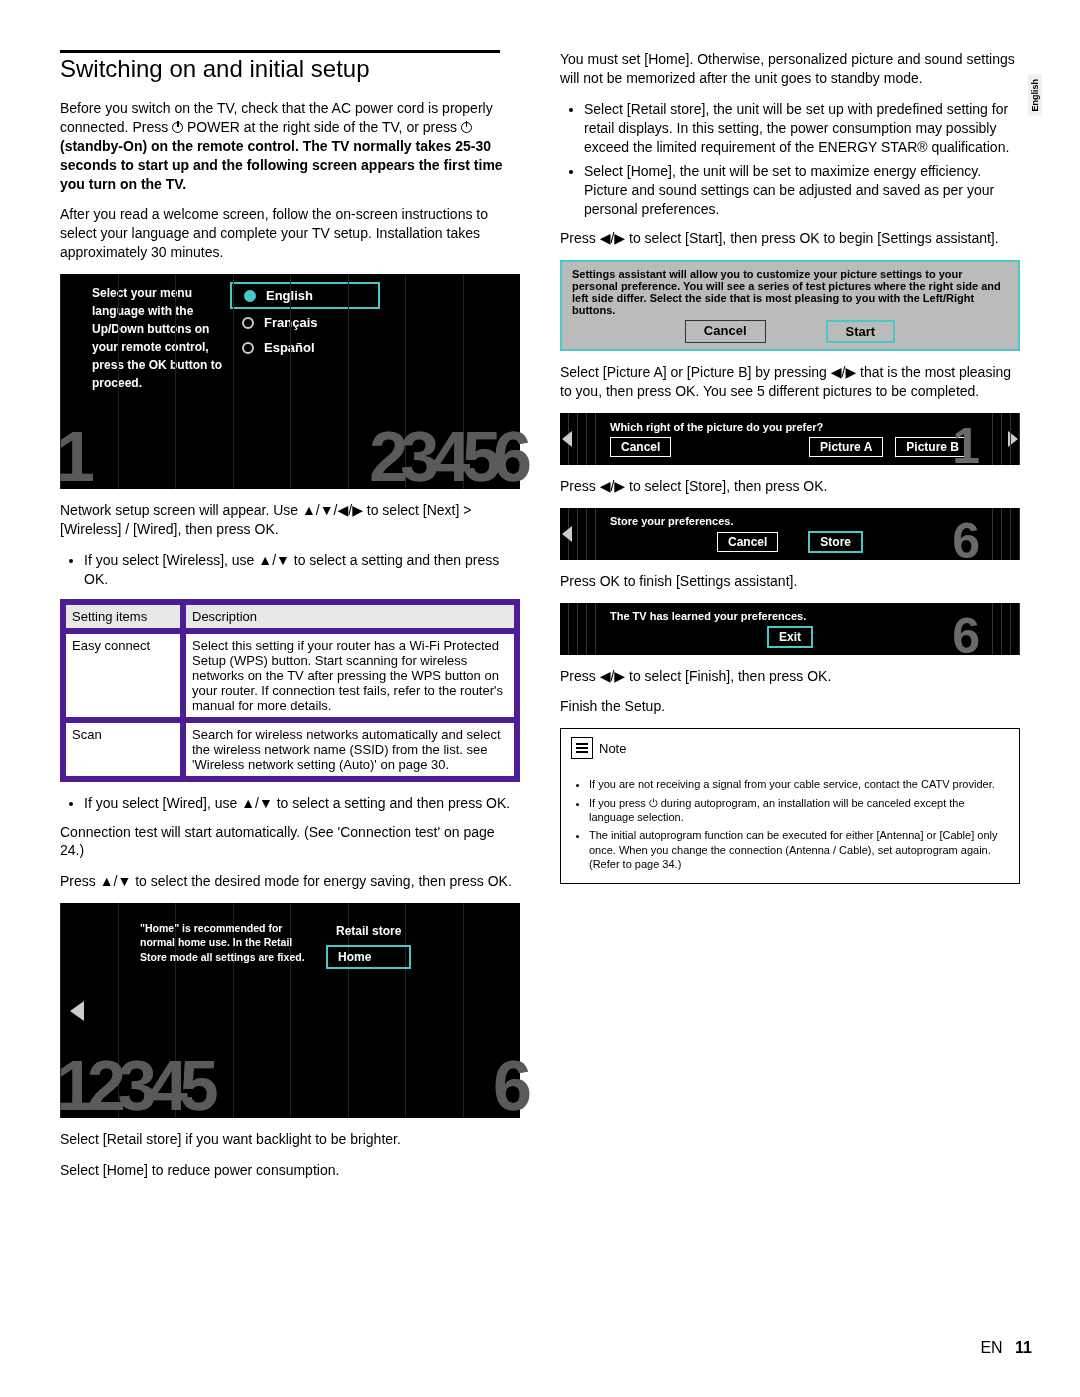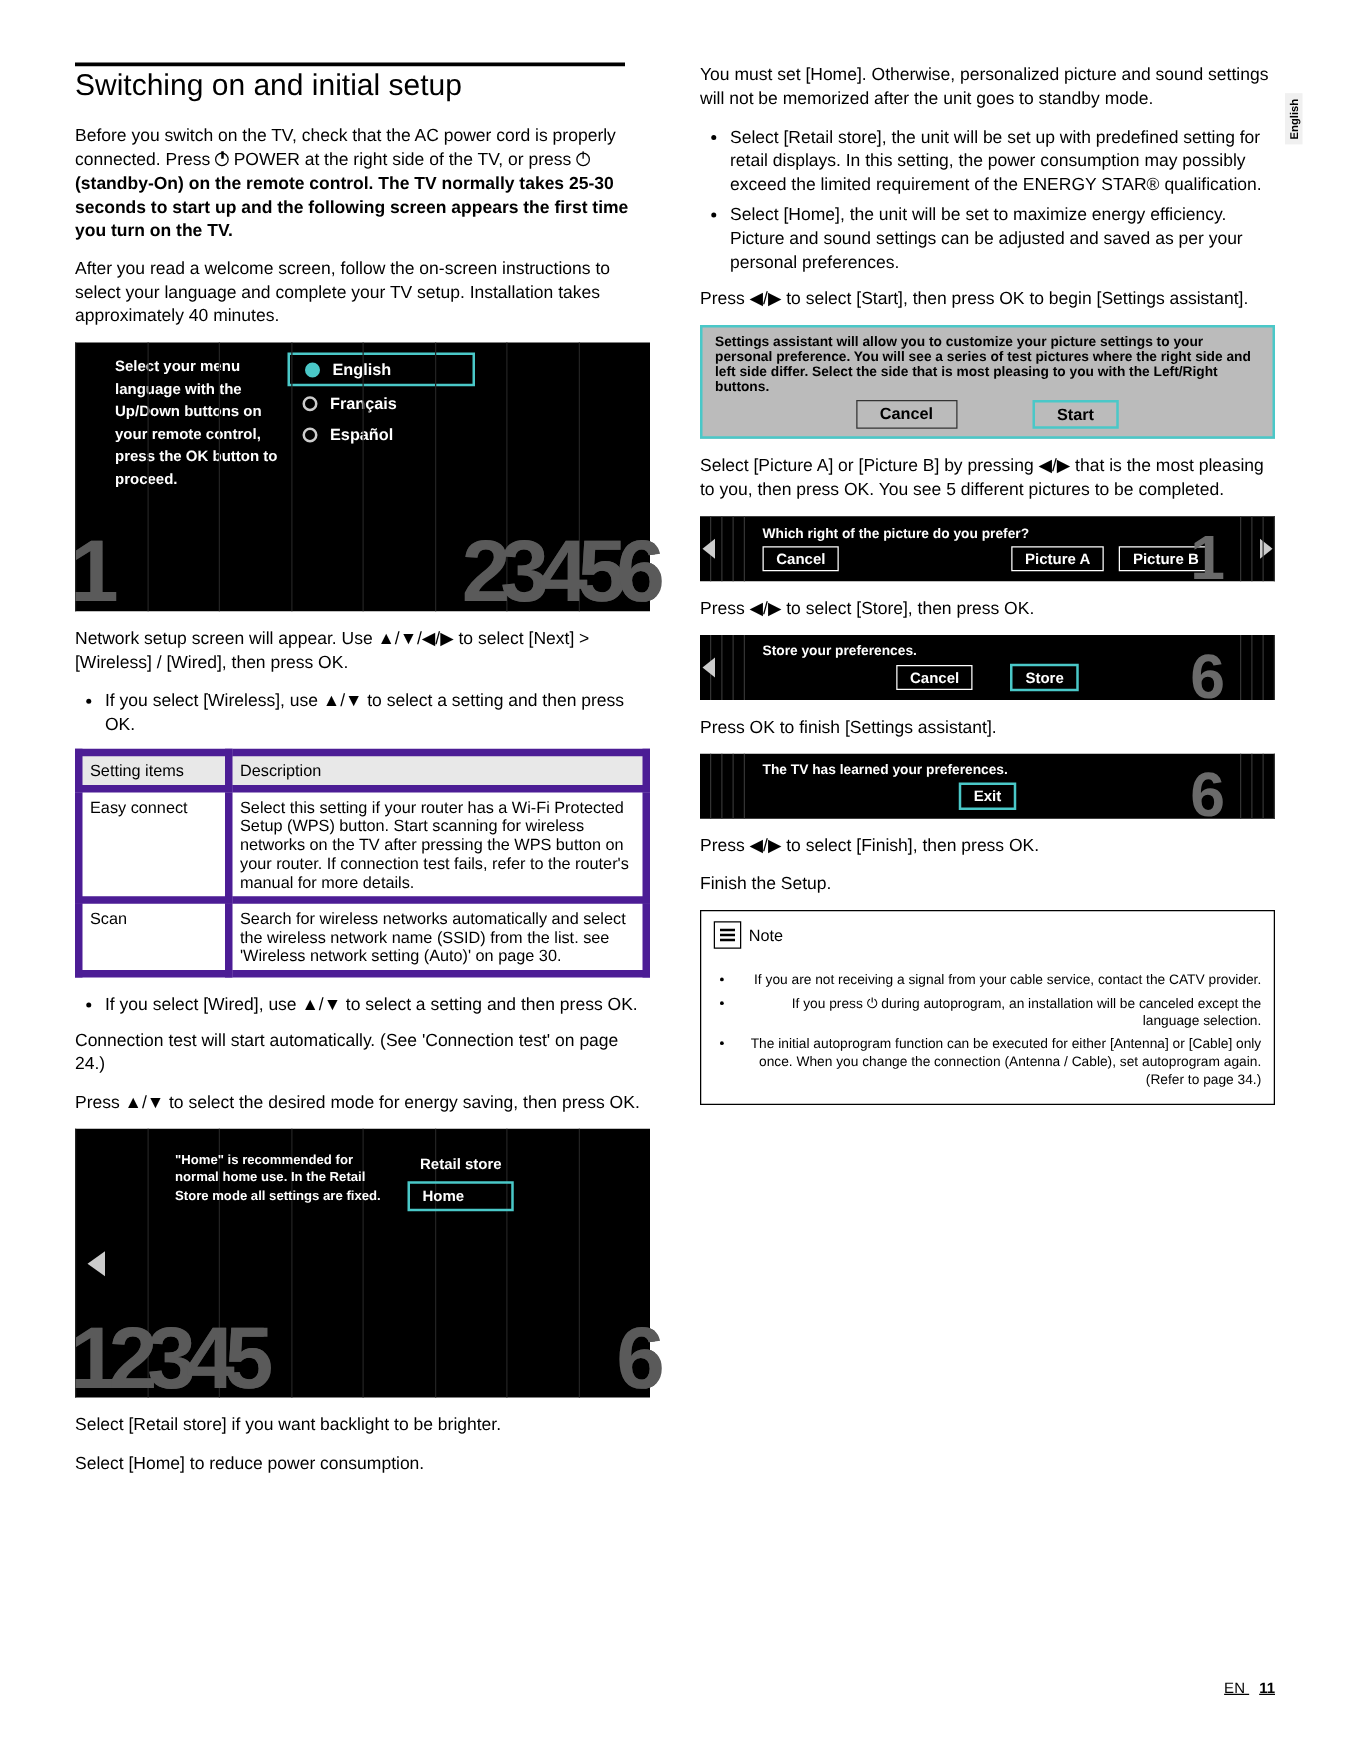--- a/index.html
+++ b/index.html
@@ -168,39 +168,39 @@
   .osd-small .bx{border:1px solid #fff;padding:2px 10px;font-size:12px;}
   .osd-small .bx.teal{border:2px solid #4ac8c8;}
   .osd-small .tri-l{position:absolute;left:2px;top:50%;transform:translateY(-50%);width:0;height:0;border-top:8px solid transparent;border-bottom:8px solid transparent;border-right:10px solid #ccc;}
   .osd-small .tri-r{position:absolute;right:2px;top:50%;transform:translateY(-50%);width:0;height:0;border-top:8px solid transparent;border-bottom:8px solid transparent;border-left:10px solid #ccc;}
   .osd-small .bignum{position:absolute;right:40px;bottom:-10px;font-size:50px;color:#6a6a6a;font-weight:bold;}
   .note-box { border:1px solid #000; padding:8px 10px; font-size:11px; margin-top:8px;}
   .note-head { display:flex; align-items:center; gap:6px; margin-bottom:18px; font-size:13px;}
   .note-icon { width:22px;height:22px;border:1px solid #000;display:flex;flex-direction:column;justify-content:center;gap:2px;padding:4px;}
   .note-icon span{height:2px;background:#000;}
   .note-box ul{padding-left:18px;}
-  .note-box li{margin-bottom:4px;line-height:1.3;text-align:right;}
-  .footer{position:absolute;bottom:40px;right:60px;font-size:12px;text-decoration:underline;}
+  .note-box li{margin-bottom:4px;line-height:1.3;}
+  .footer{position:absolute;bottom:40px;right:48px;font-size:16px;}
   .footer .pg{font-weight:bold;margin-left:8px;}
 </style>
 </head>
 <body>
 
 <div class="side-tab">English</div>
 
 <div class="columns">
 
 <div class="col">
   <h1>Switching on and initial setup</h1>
 
   <p>
     <span>Before you switch on the TV, check that the AC power cord is properly connected. Press </span><span class="power-icon"></span><span> POWER at the right side of the TV, or press </span><span class="power-icon"></span><b> (standby-On) on the remote control. The TV normally takes 25-30 seconds to start up and the following screen appears the first time you turn on the TV.</b>
   </p>
 
-  <p>After you read a welcome screen, follow the on-screen instructions to select your language and complete your TV setup. Installation takes approximately 40 minutes.</p>
+  <p>After you read a welcome screen, follow the on-screen instructions to select your language and complete your TV setup. Installation takes approximately 30 minutes.</p>
 
   <div class="osd osd-lang">
     <div class="cols-bg">
           <span></span>
           <span></span>
           <span></span>
           <span></span>
           <span></span>
           <span></span>
           <span></span>

